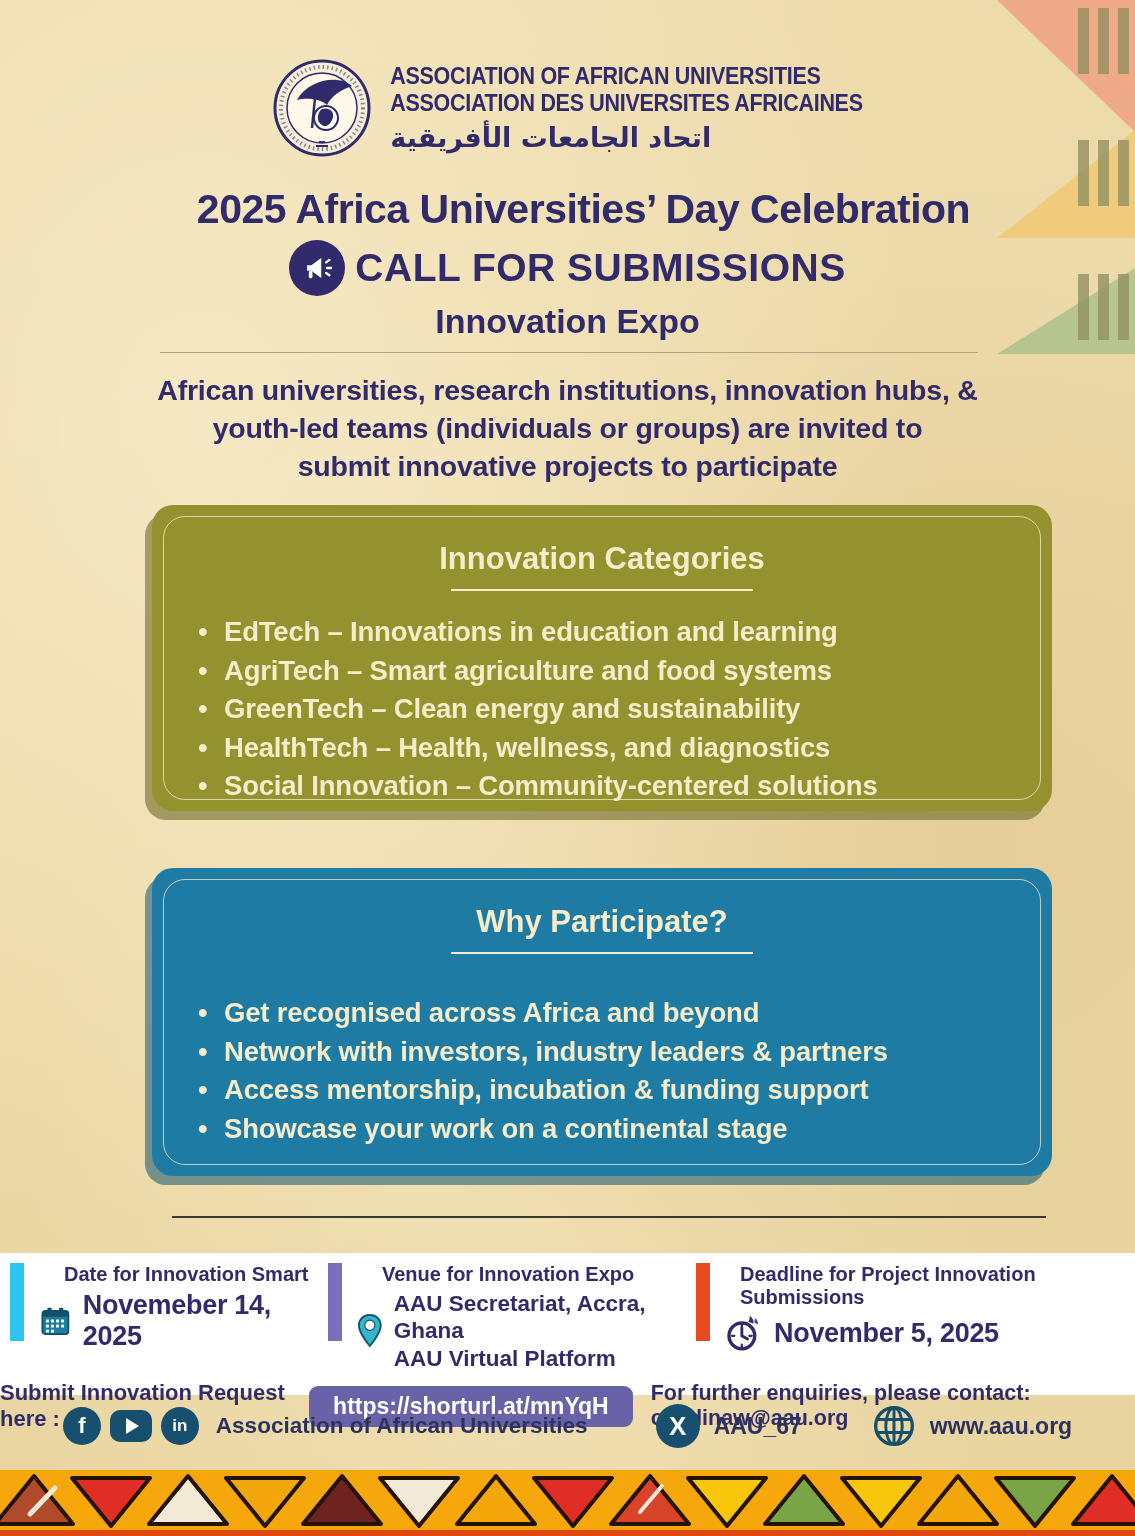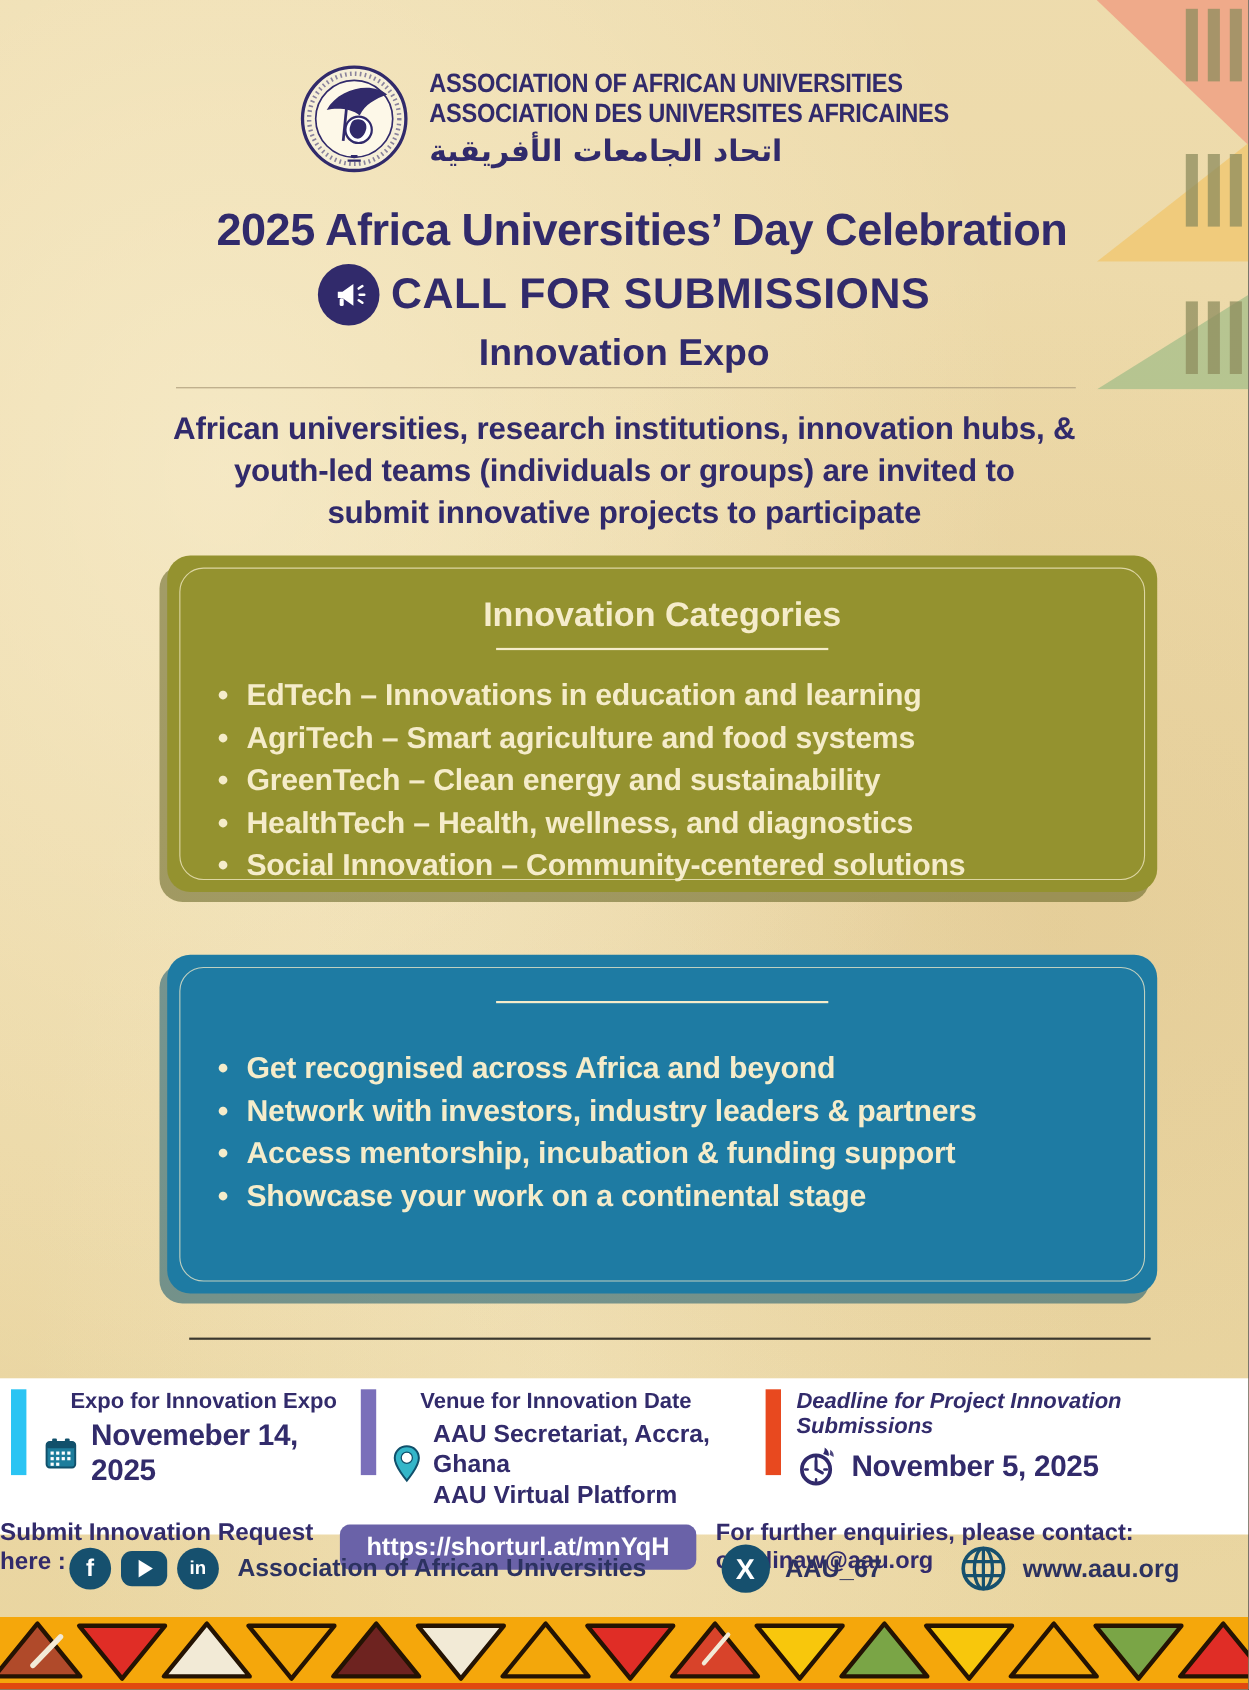--- a/index.html
+++ b/index.html
@@ -64,21 +64,21 @@
   .info-row{display:flex;align-items:flex-start;padding:10px 6px 0 10px;}
   .vbar{width:14px;height:78px;flex:0 0 auto;margin-right:14px;}
   .vbar-cyan{background:#2bc4f3;}
   .vbar-purple{background:#7a6fba;}
   .vbar-orange{background:#e8491f;}
   .info-col{display:flex;}
   .col-date{width:318px;}
   .col-venue{width:368px;}
   .col-deadline{flex:1;}
   .info-label{font-weight:bold;font-size:20px;color:#322b6b;margin-left:26px;}
-  .col-deadline .info-label{margin-left:0;font-style:italic;}
+  .col-deadline .info-label{margin-left:16px;}
   .value-row{display:flex;align-items:center;gap:10px;margin-top:4px;}
   .big-value{font-weight:bold;font-size:27px;color:#322b6b;letter-spacing:-.3px;}
   .venue-lines{font-weight:bold;font-size:22.5px;color:#322b6b;line-height:1.22;}
   .submit-row{display:flex;align-items:center;justify-content:center;gap:18px;margin-top:8px;}
   .submit-label{font-weight:bold;font-size:22px;color:#322b6b;}
   .url-pill{background:#6a62a8;color:#fff;font-weight:bold;font-size:23px;border-radius:9px;
     padding:7px 24px;text-decoration:none;display:inline-block;}
   .enquiries{font-weight:bold;font-size:21.5px;color:#322b6b;}
 
   
@@ -165,38 +165,39 @@
     <ul>
       <li>EdTech – Innovations in education and learning</li>
       <li>AgriTech – Smart agriculture and food systems</li>
       <li>GreenTech – Clean energy and sustainability</li>
       <li>HealthTech – Health, wellness, and diagnostics</li>
       <li>Social Innovation – Community-centered solutions</li>
     </ul>
   </div>
 
   <div class="card card-blue">
+    <div class="card-title">Why Participate?</div>
     <div class="card-underline"></div>
     <ul>
       <li>Get recognised across Africa and beyond</li>
       <li>Network with investors, industry leaders &amp; partners</li>
       <li>Access mentorship, incubation &amp; funding support</li>
       <li>Showcase your work on a continental stage</li>
     </ul>
   </div>
 
   <div class="divider2"></div>
 
   <div class="white-band">
     <div class="info-row">
 
       <div class="info-col col-date">
         <div class="vbar vbar-cyan"></div>
         <div>
-          <div class="info-label">Expo for Innovation Expo</div>
+          <div class="info-label">Date for Innovation Smart</div>
           <div class="value-row">
             <svg width="36" height="36" viewBox="0 0 24 24">
               <rect x="3" y="5" width="18" height="16" rx="2" fill="#1d7d9c" stroke="#11506b" stroke-width="1.2"></rect>
               <rect x="3" y="5" width="18" height="4" rx="2" fill="#11506b"></rect>
               <rect x="6.5" y="2.8" width="3" height="3.6" rx="0.8" fill="#11506b"></rect>
               <rect x="14.5" y="2.8" width="3" height="3.6" rx="0.8" fill="#11506b"></rect>
               <g fill="#fff">
                 <rect x="5.5" y="11" width="2" height="2"></rect>
                   <rect x="9" y="11" width="2" height="2"></rect>
                   <rect x="12.5" y="11" width="2" height="2"></rect>
@@ -210,21 +211,21 @@
               </g>
             </svg>
             <span class="big-value">Novemeber 14, 2025</span>
           </div>
         </div>
       </div>
 
       <div class="info-col col-venue">
         <div class="vbar vbar-purple"></div>
         <div>
-          <div class="info-label">Venue for  Innovation Date</div>
+          <div class="info-label">Venue for  Innovation Expo</div>
           <div class="value-row">
             <svg width="30" height="36" viewBox="0 0 24 30">
               <path d="M12 1 C6.5 1 2.5 5 2.5 10.2 C2.5 17 12 28 12 28 s9.5 -11 9.5 -17.8 C21.5 5 17.5 1 12 1 z" fill="#34b6c9" stroke="#11506b" stroke-width="1.6"></path>
               <circle cx="12" cy="10" r="4.4" fill="#fff" stroke="#11506b" stroke-width="1"></circle>
             </svg>
             <div class="venue-lines">
               <div>AAU Secretariat, Accra, Ghana</div>
               <div>AAU Virtual Platform</div>
             </div>
           </div>

